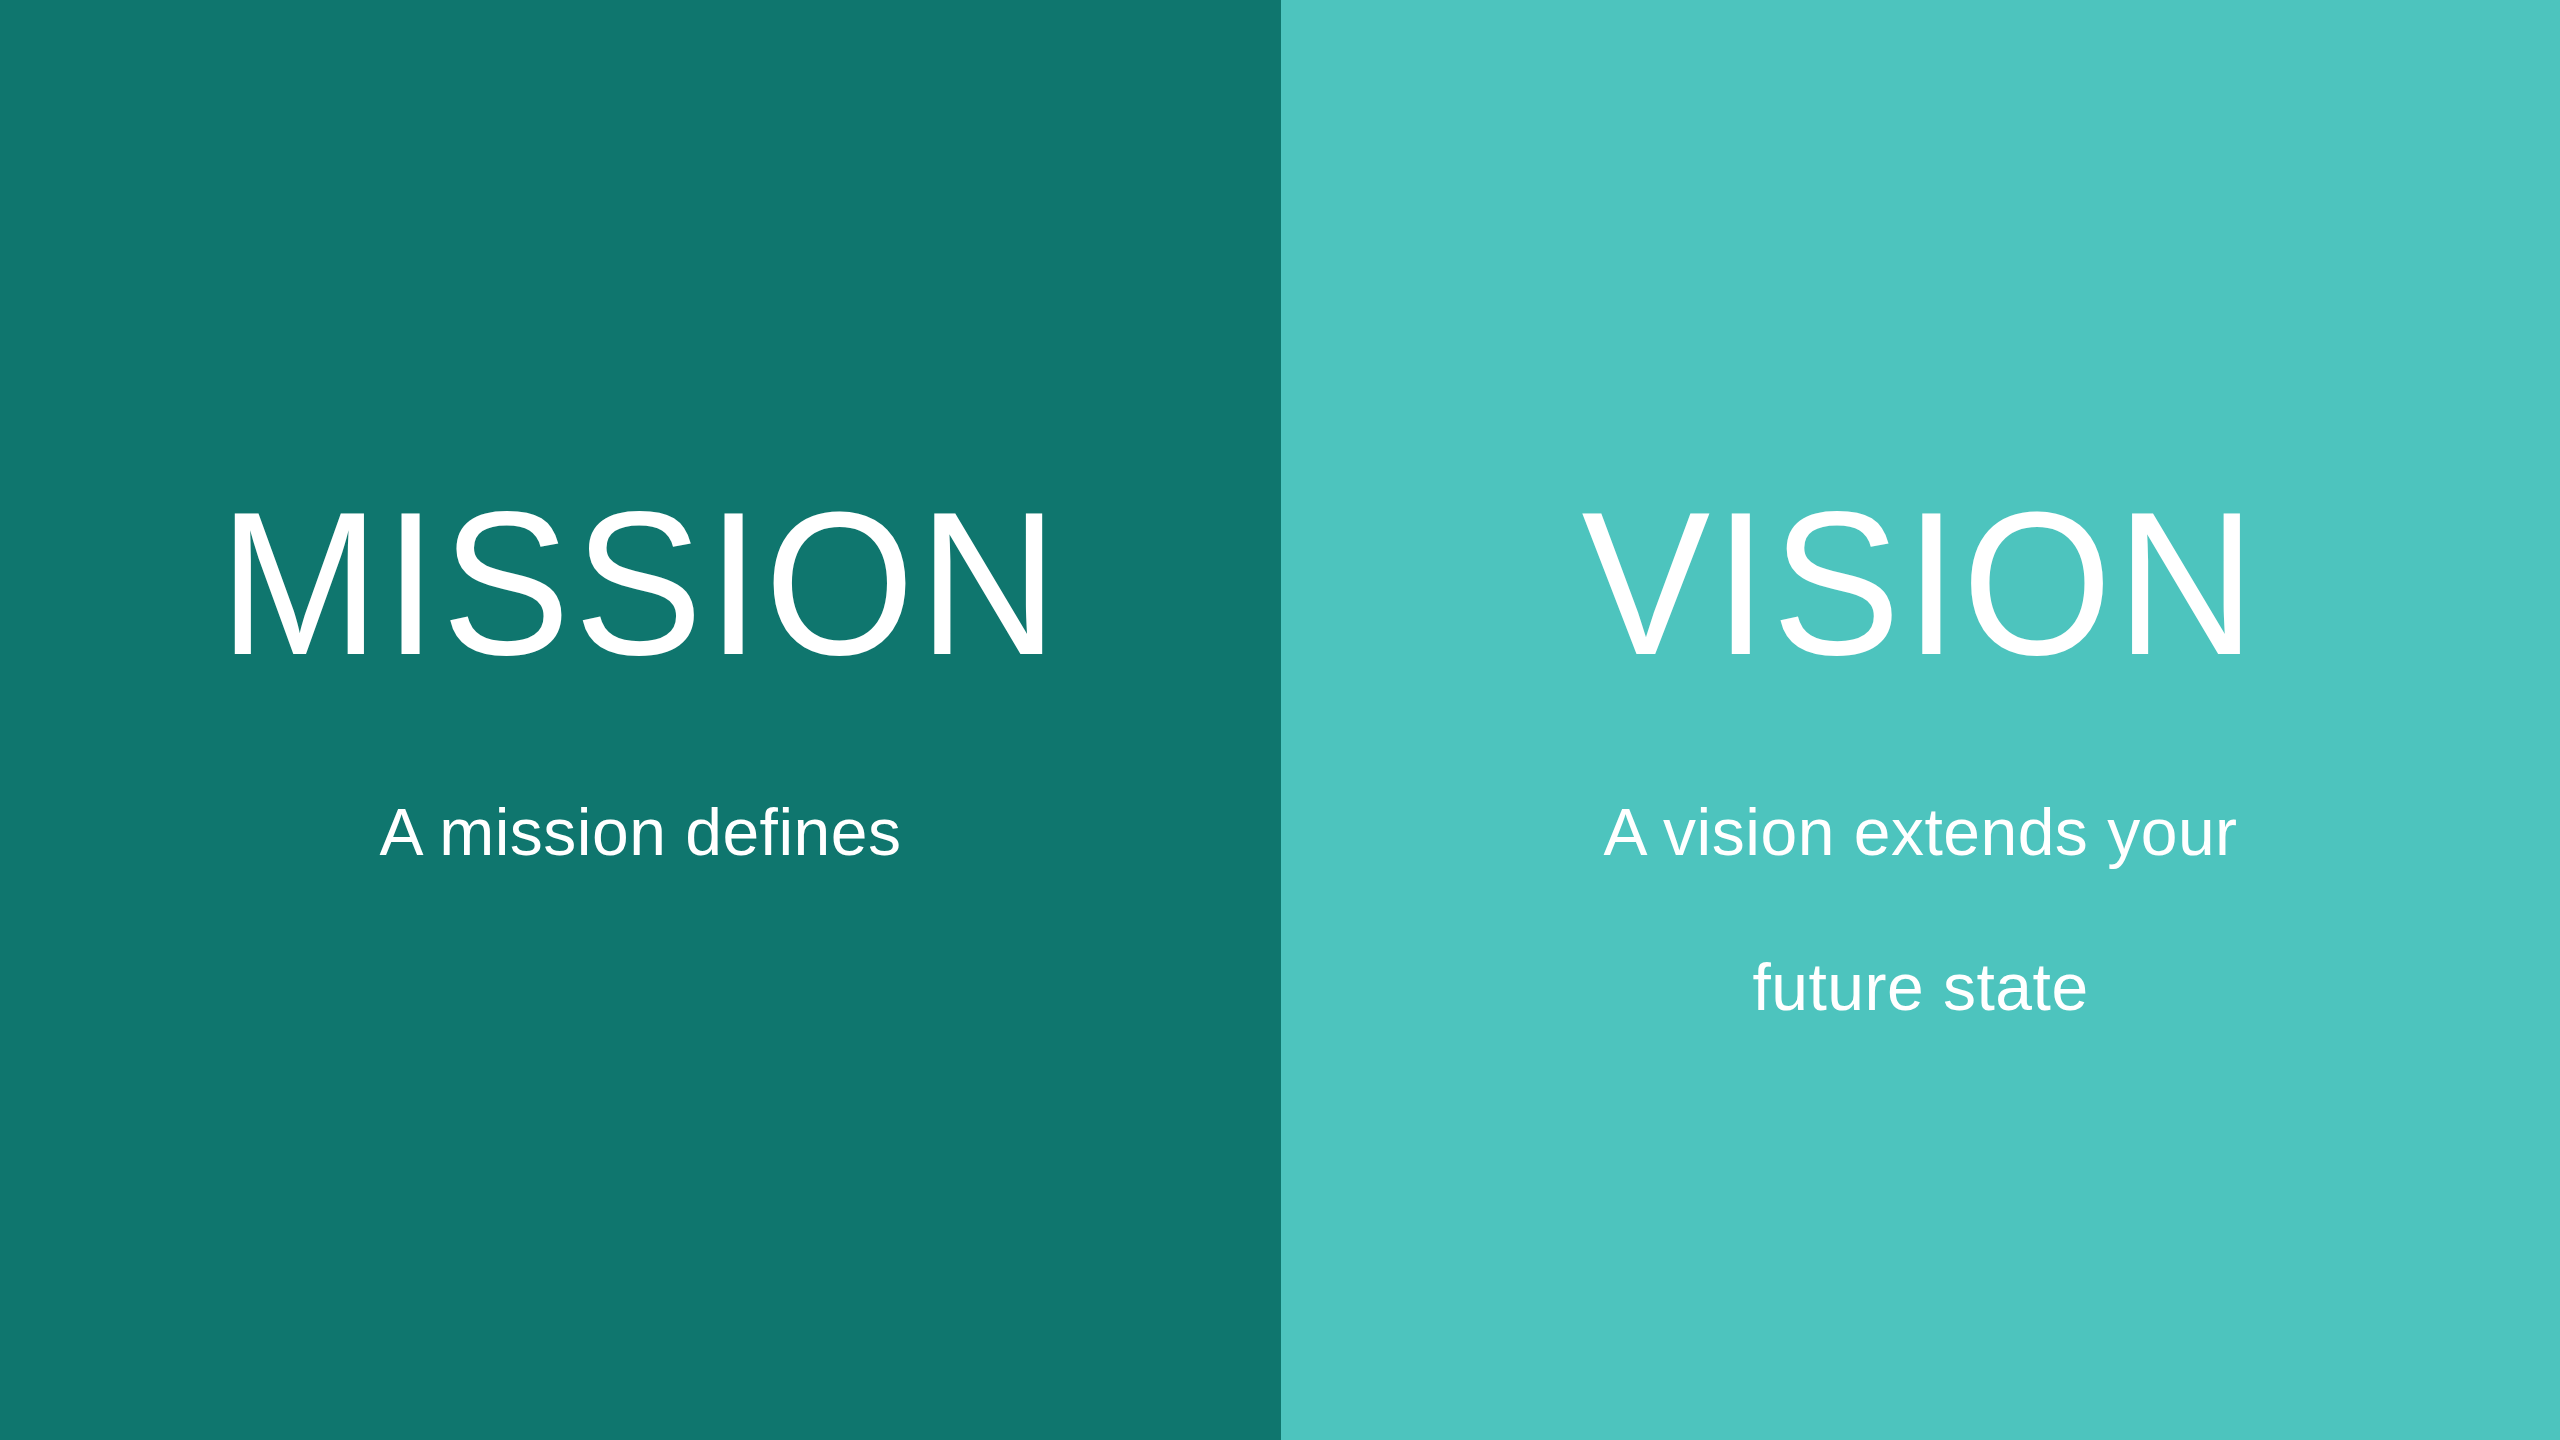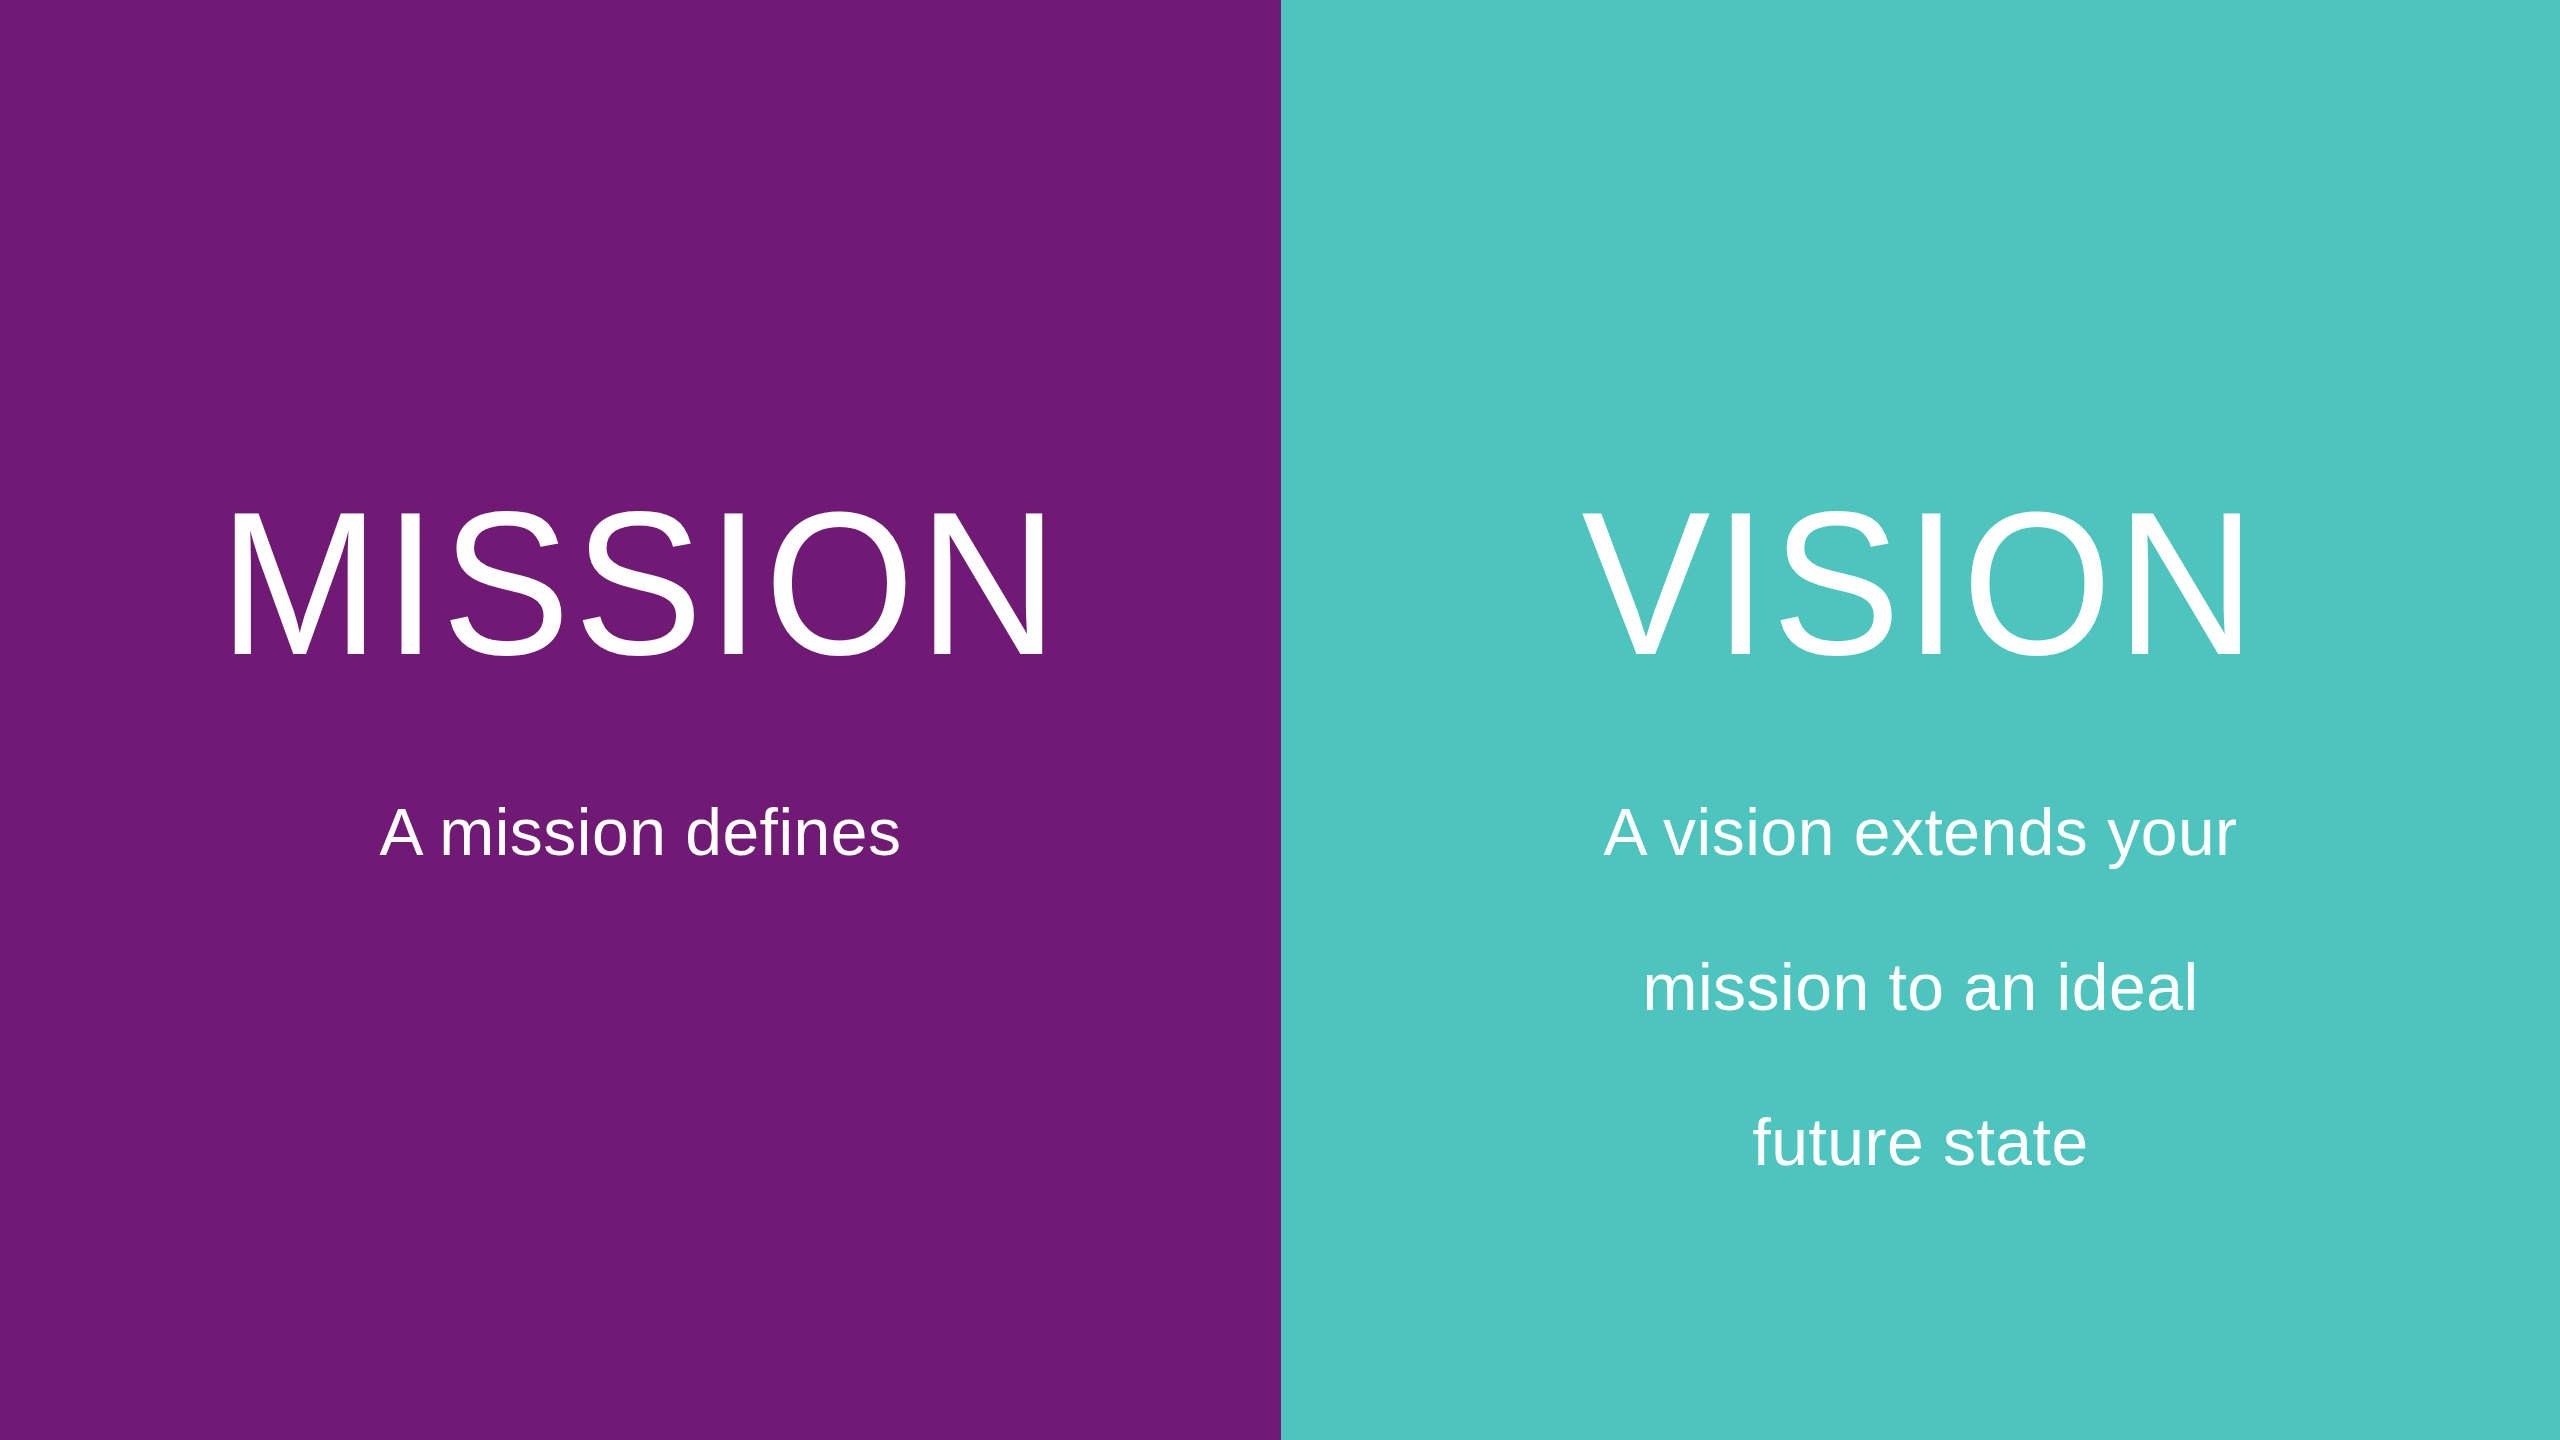--- a/index.html
+++ b/index.html
@@ -26,21 +26,21 @@
     height: 1440px;
     box-sizing: border-box;
     display: flex;
     flex-direction: column;
     align-items: center;
     position: relative;
   }
 
   .panel-mission {
     width: 1281px;
-    background: #701a75;
+    background: #0f766e;
   }
 
   .panel-vision {
     width: 1279px;
     background: #4dc4be;
     padding-left: 21px;
   }
 
   .panel-heading {
     color: #ffffff;
@@ -95,18 +95,17 @@
     <h1 class="panel-heading">MISSION</h1>
     <div class="panel-body">
       <span class="body-line">A mission defines</span>
     </div>
   </section>
 
   <section class="panel panel-vision">
     <h1 class="panel-heading">VISION</h1>
     <div class="panel-body">
       <span class="body-line">A vision extends your</span>
-      <span class="body-line">mission to an ideal</span>
       <span class="body-line">future state</span>
     </div>
   </section>
 
 </div>
 
 </body></html>

